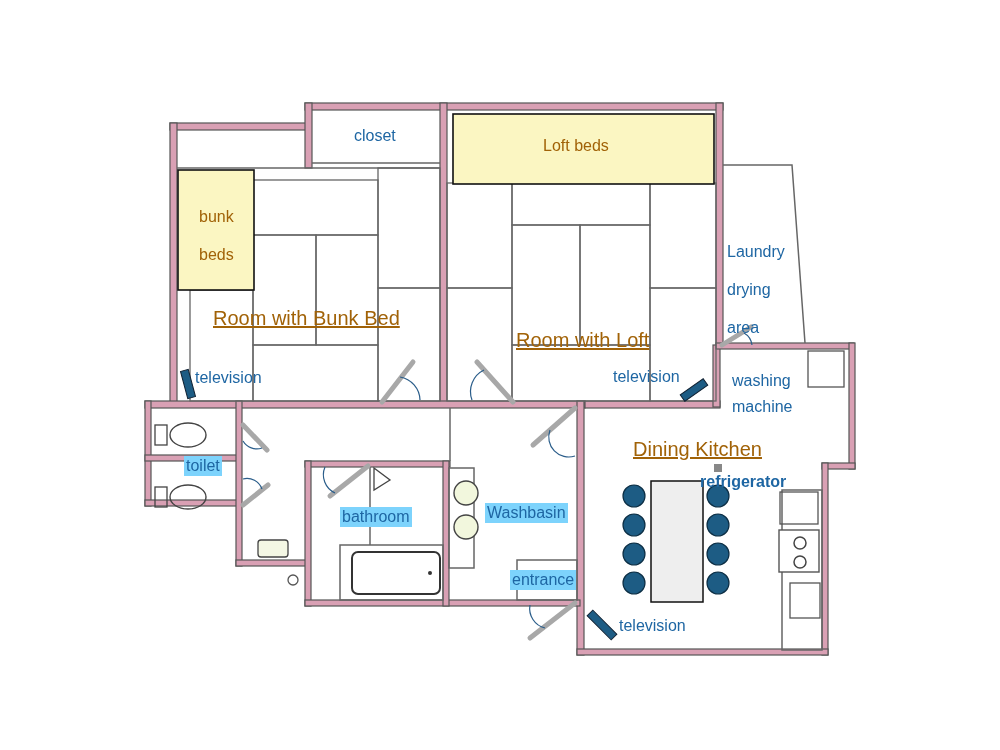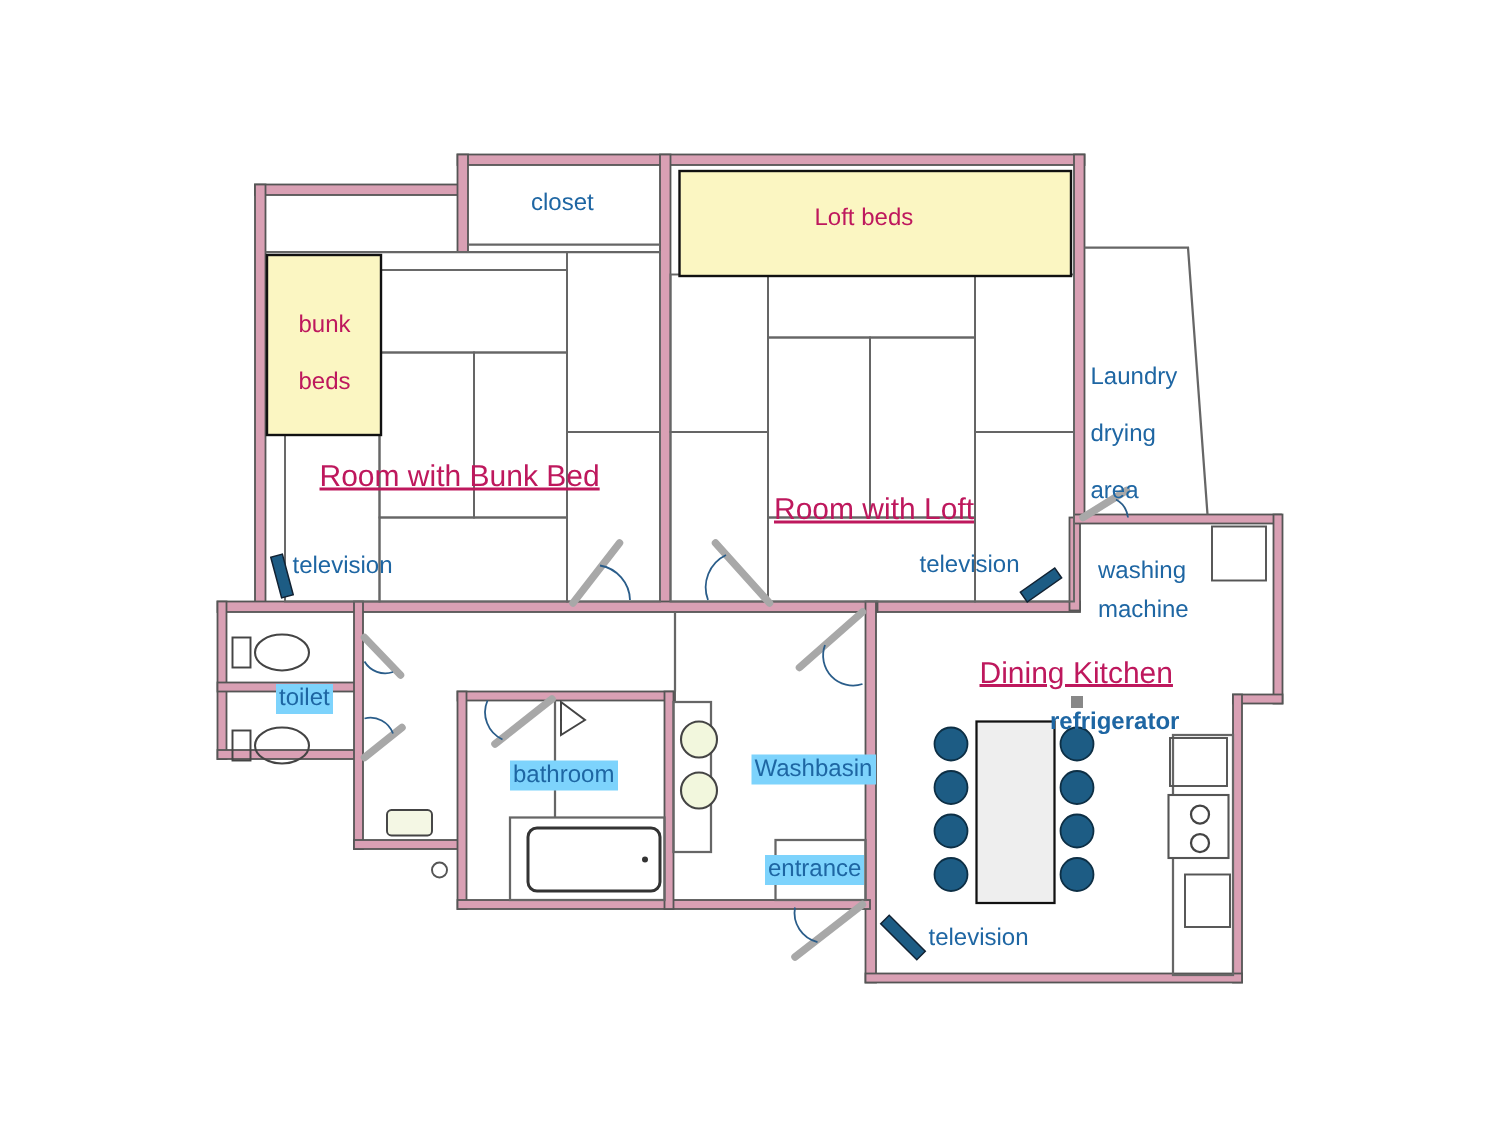--- a/index.html
+++ b/index.html
@@ -7,21 +7,21 @@
   svg{position:absolute;left:0;top:0;}
   .wall{fill:#d9a0b4;stroke:#555;stroke-width:1.2;}
   .thin{fill:none;stroke:#666;stroke-width:1.5;}
   .tatami{fill:none;stroke:#666;stroke-width:1.3;}
   .bed{fill:#fbf6c2;stroke:#111;stroke-width:1.6;}
   .door{stroke:#a8a8a8;stroke-width:5;stroke-linecap:round;}
   .swing{fill:none;stroke:#2a5d8a;stroke-width:1.2;}
   .tv{fill:#1d5c84;stroke:#123;stroke-width:1;}
   .chair{fill:#1d5c84;stroke:#0d2f45;stroke-width:1.2;}
   .lbl{position:absolute;white-space:nowrap;font-size:16px;line-height:1;}
-  .purple{color:#be185d;}
+  .purple{color:#a16207;}
   .blue{color:#1e66a3;}
   .big{font-size:20px;text-decoration:underline;}
   .hl{background:#7dd3fc;padding:2px 2px;}
   .ml{white-space:pre;line-height:38px;}
 </style>
 </head>
 <body>
 
 <svg width="1000" height="750" viewBox="0 0 1000 750">
 
@@ -162,19 +162,19 @@
 beds</div>
 <div class="lbl purple big" style="left:213px;top:308px;">Room with Bunk Bed</div>
 <div class="lbl purple big" style="left:516px;top:306px;margin-top:24px;">Room with Loft</div>
 <div class="lbl blue ml" style="left:727px;top:233px;">Laundry
 drying
 area</div>
 <div class="lbl blue" style="left:195px;top:370px;">television</div>
 <div class="lbl blue" style="left:613px;top:369px;">television</div>
 <div class="lbl blue ml" style="left:732px;top:368px;line-height:26px;">washing
 machine</div>
-<div class="lbl purple big" style="left:653px;top:439px;">Dining Kitchen</div>
+<div class="lbl purple big" style="left:633px;top:439px;">Dining Kitchen</div>
 <div class="lbl blue" style="left:700px;top:474px;font-weight:bold;">refrigerator</div>
 <div class="lbl blue hl" style="left:184px;top:456px;">toilet</div>
 <div class="lbl blue hl" style="left:340px;top:507px;">bathroom</div>
-<div class="lbl blue hl" style="left:501px;top:503px;">Washbasin</div>
+<div class="lbl blue hl" style="left:485px;top:503px;">Washbasin</div>
 <div class="lbl blue hl" style="left:510px;top:570px;">entrance</div>
 <div class="lbl blue" style="left:619px;top:618px;">television</div>
 
 </body></html>

